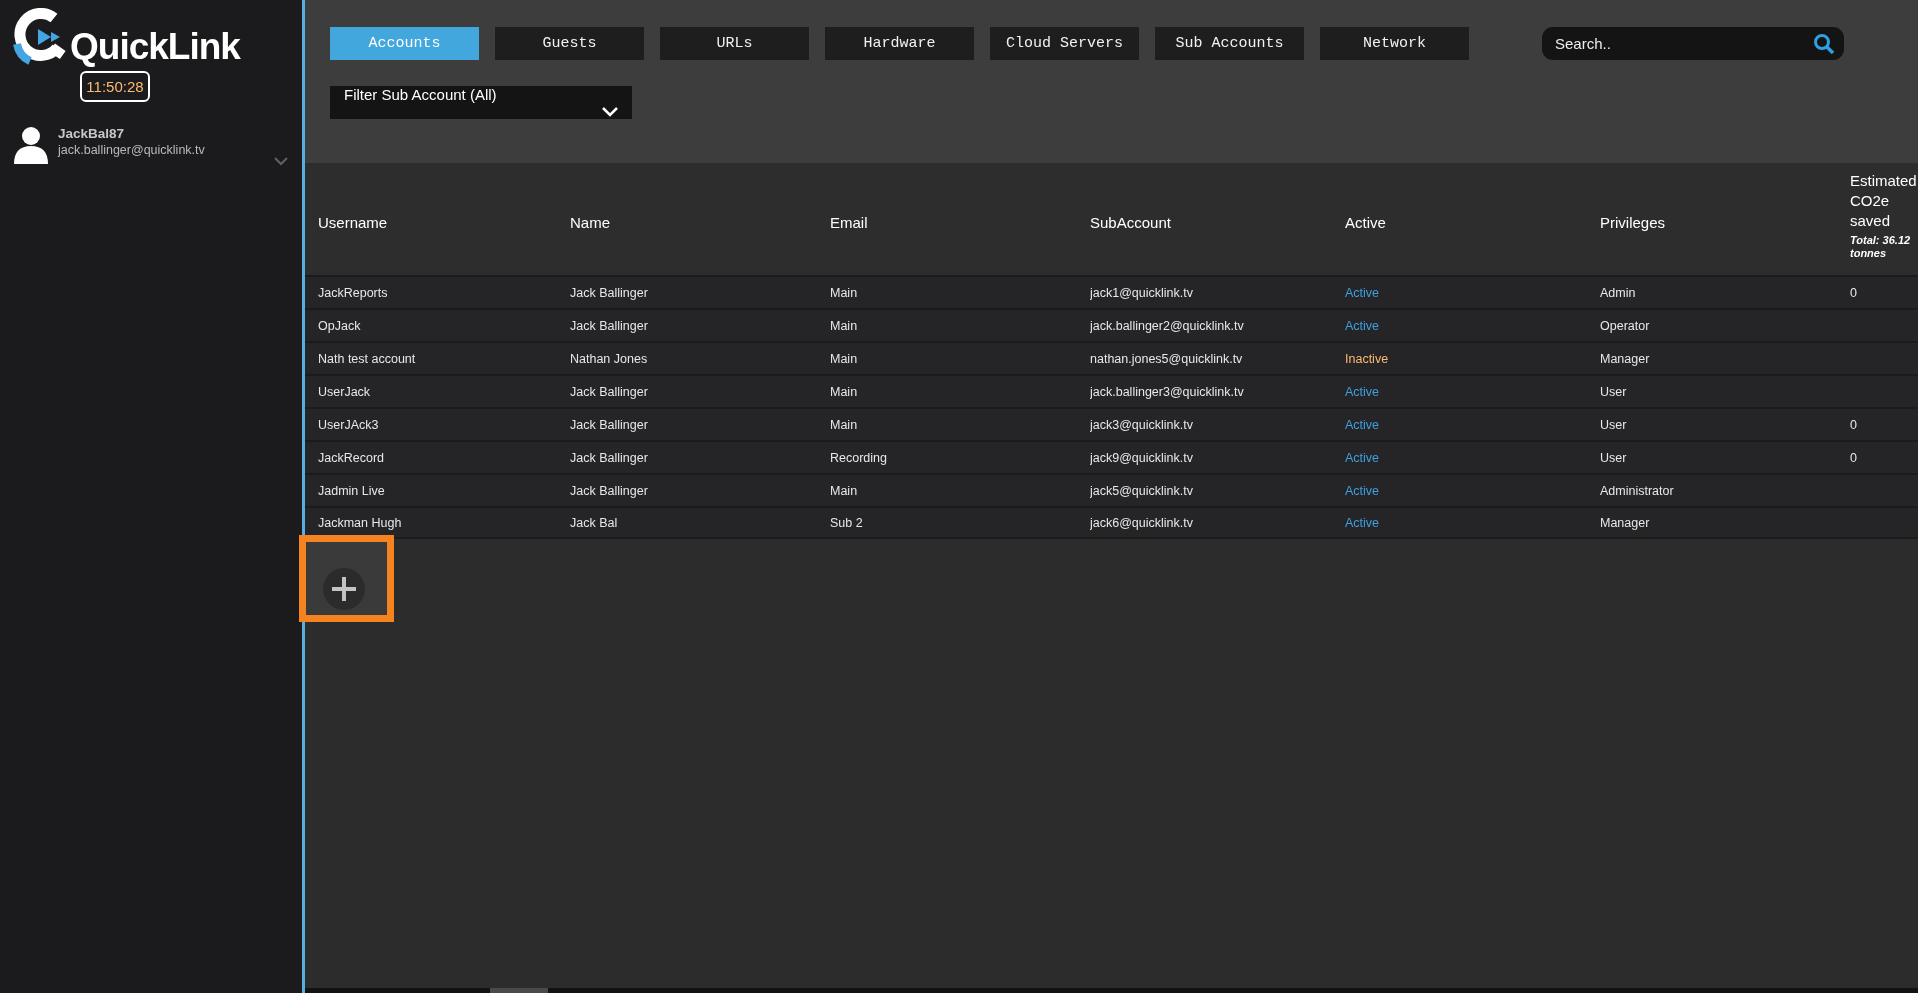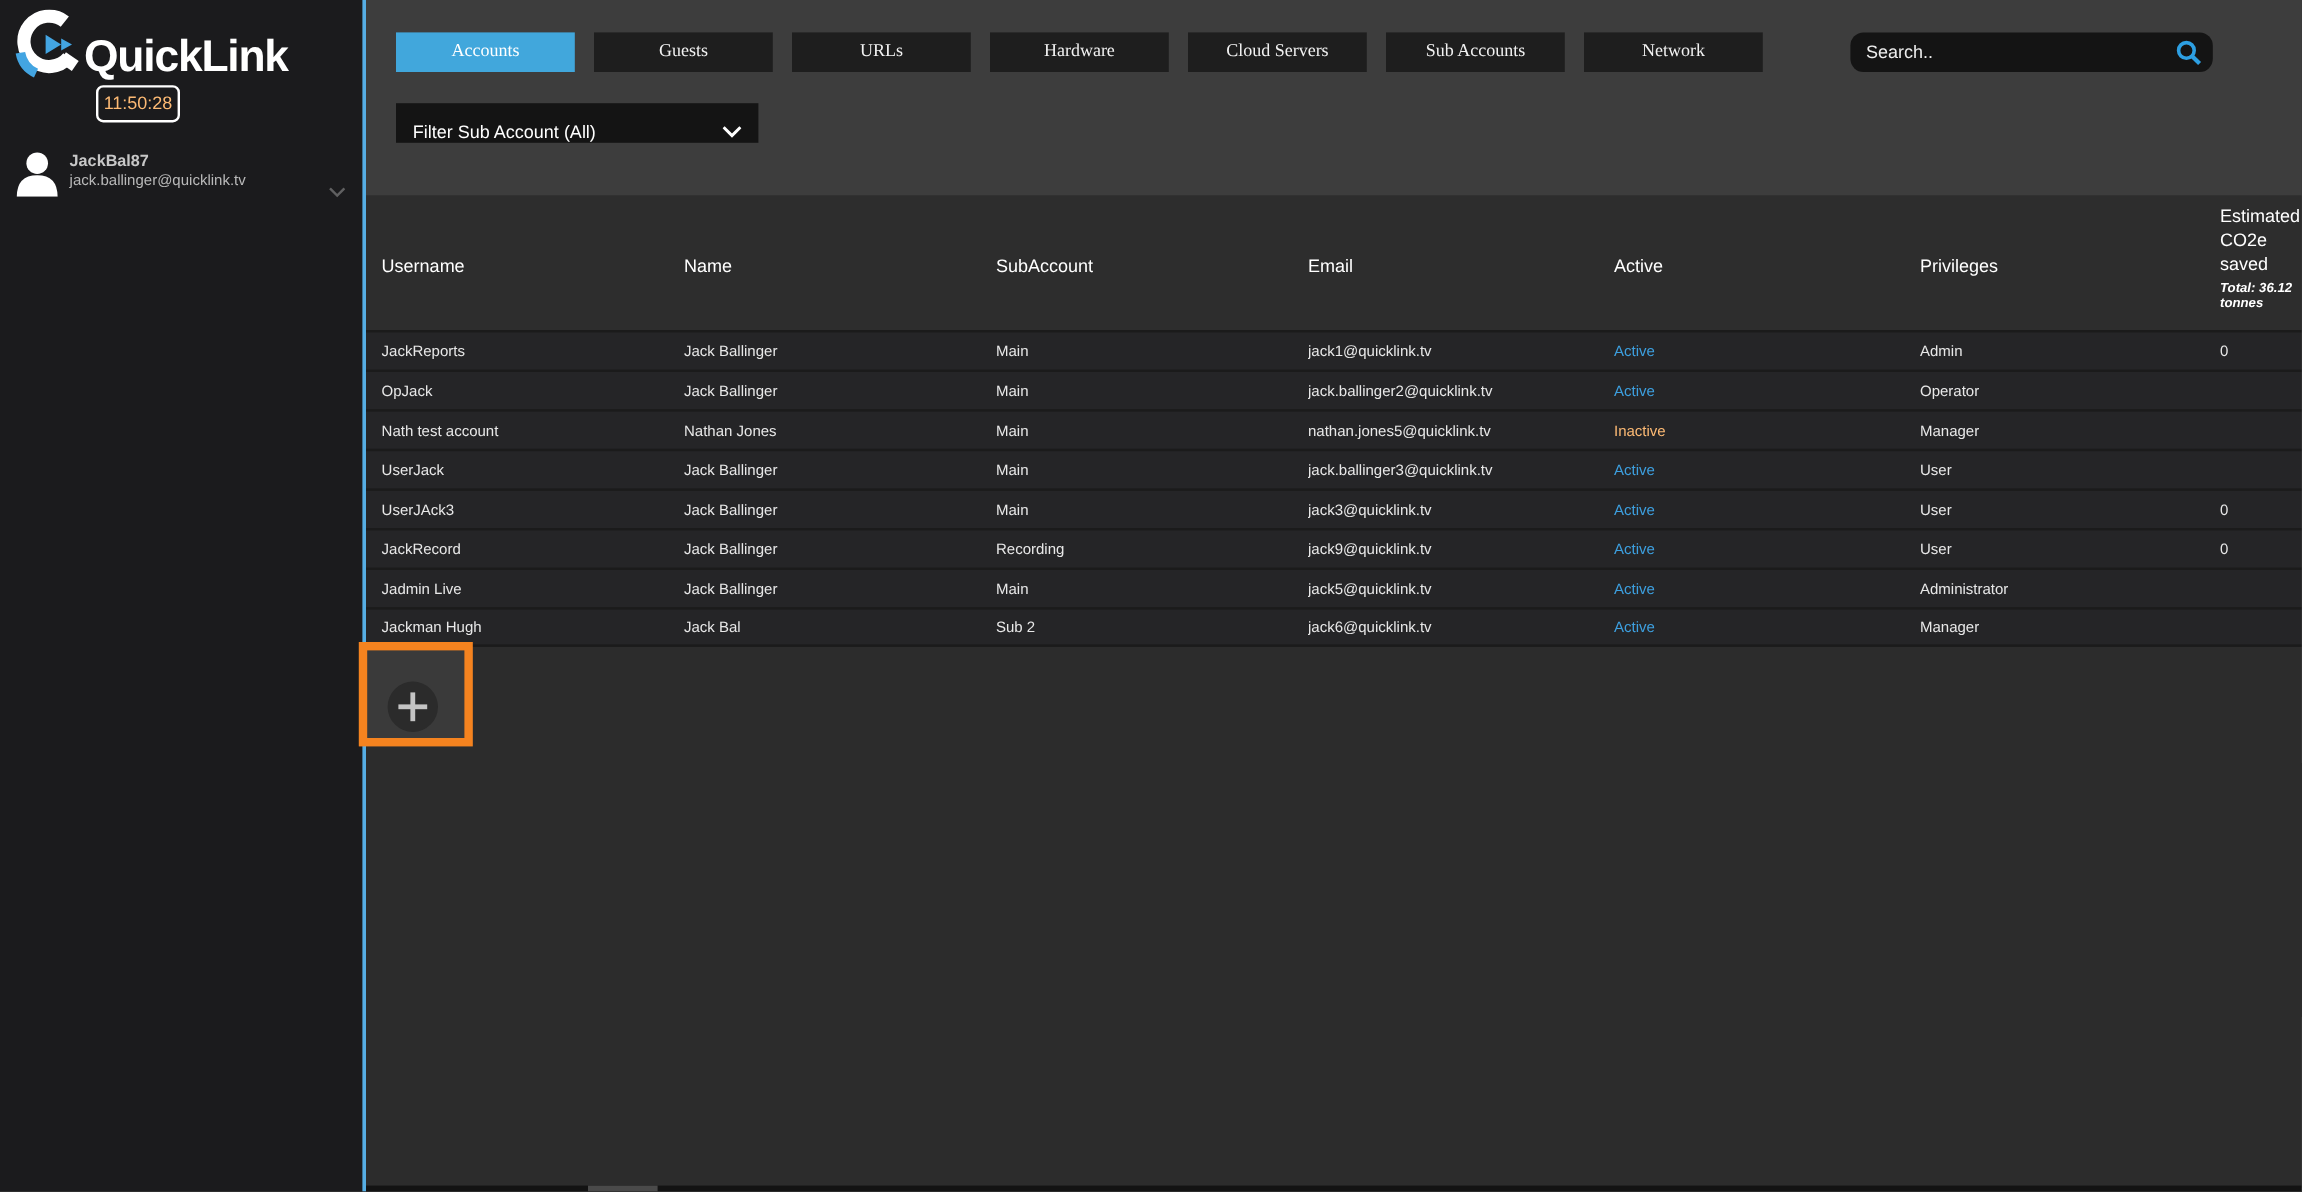--- a/index.html
+++ b/index.html
@@ -18,29 +18,29 @@
   .user-row { position:absolute; left:10px; top:122px; width:288px; height:44px; cursor:pointer; }
   .avatar { position:absolute; left:2px; top:2px; }
   .user-name { position:absolute; left:48px; top:4px; font-size:13.5px; font-weight:bold; color:#c7c7c7; }
   .user-email { position:absolute; left:48px; top:21px; font-size:12.5px; color:#b9b9b9; }
   .user-chevron { position:absolute; right:10px; top:30px; opacity:.55; }
 
   
   .main { position:absolute; left:305px; top:0; width:1613px; height:993px; }
   .tabs { position:absolute; left:25px; top:27px; display:flex; gap:16px; }
   .tab { width:149px; height:33px; background:#1e1e1e; border:none; color:#f2f2f2;
-         font-size:15px; font-family:Liberation Serif, serif; cursor:pointer; }
+         font-size:15px; font-family:Liberation Mono, monospace; cursor:pointer; }
   .tab.active { background:#41a7dc; color:#ffffff; }
   .searchbox { position:absolute; left:1237px; top:27px; width:302px; height:33px; background:#141414;border-radius:11px; }
   .searchbox input { position:absolute; left:0; top:0; width:262px; height:33px; background:transparent;
          border:none; outline:none; color:#ffffff; font-size:15px; padding:0 0 0 13px; font-family:inherit; }
   .searchbox input::placeholder { color:#eeeeee; opacity:1; }
   .search-icon { position:absolute; right:8px; top:5px; cursor:pointer; }
   .filter { position:absolute; left:25px; top:86px; width:302px; height:33px; background:#141414;
-            color:#ffffff; font-size:15px; display:flex; align-items:flex-end; padding:0 14px; cursor:pointer; }
+            color:#ffffff; font-size:15px; display:flex; align-items:flex-start; padding:0 14px; cursor:pointer;flex-direction:column; }
   .filter .chev { margin-left:auto; }
 
   
   .table-area { position:absolute; left:0; top:163px; width:1613px; height:827px; background:#2c2c2c; }
   .grid { display:grid; grid-template-columns:252px 260px 260px 255px 255px 250px 1fr; padding-left:13px; }
   .thead { height:112px; background:#2d2d2d; color:#ffffff; font-size:15px; }
   .thead .col { padding-top:51px; }
   .co2-head { padding-top:8px; line-height:20px; width:80px; }
   .co2-total { font-size:11px; font-weight:bold; font-style:italic; line-height:13px; padding-top:3px; }
   .trow { height:33px; background:#252527; border-top:2px solid #1b1b1b; color:#e8e8e8;
@@ -129,22 +129,22 @@
         <svg width="16" height="10" viewBox="0 0 16 10">
             <polyline points="1,1 8,8 15,1" stroke="#ffffff" stroke-width="2.5" fill="none"></polyline>
           </svg>
       </span>
     </div>
 
     <div class="table-area">
       <div class="thead grid">
         <div class="col">Username</div>
         <div class="col">Name</div>
+        <div class="col">Email</div>
         <div class="col">SubAccount</div>
-        <div class="col">Email</div>
         <div class="col">Active</div>
         <div class="col">Privileges</div>
         <div class="co2-head">
           <div>Estimated</div>
           <div>CO2e</div>
           <div>saved</div>
           <div class="co2-total">
             <div>Total: 36.12</div>
             <div>tonnes</div>
           </div>

